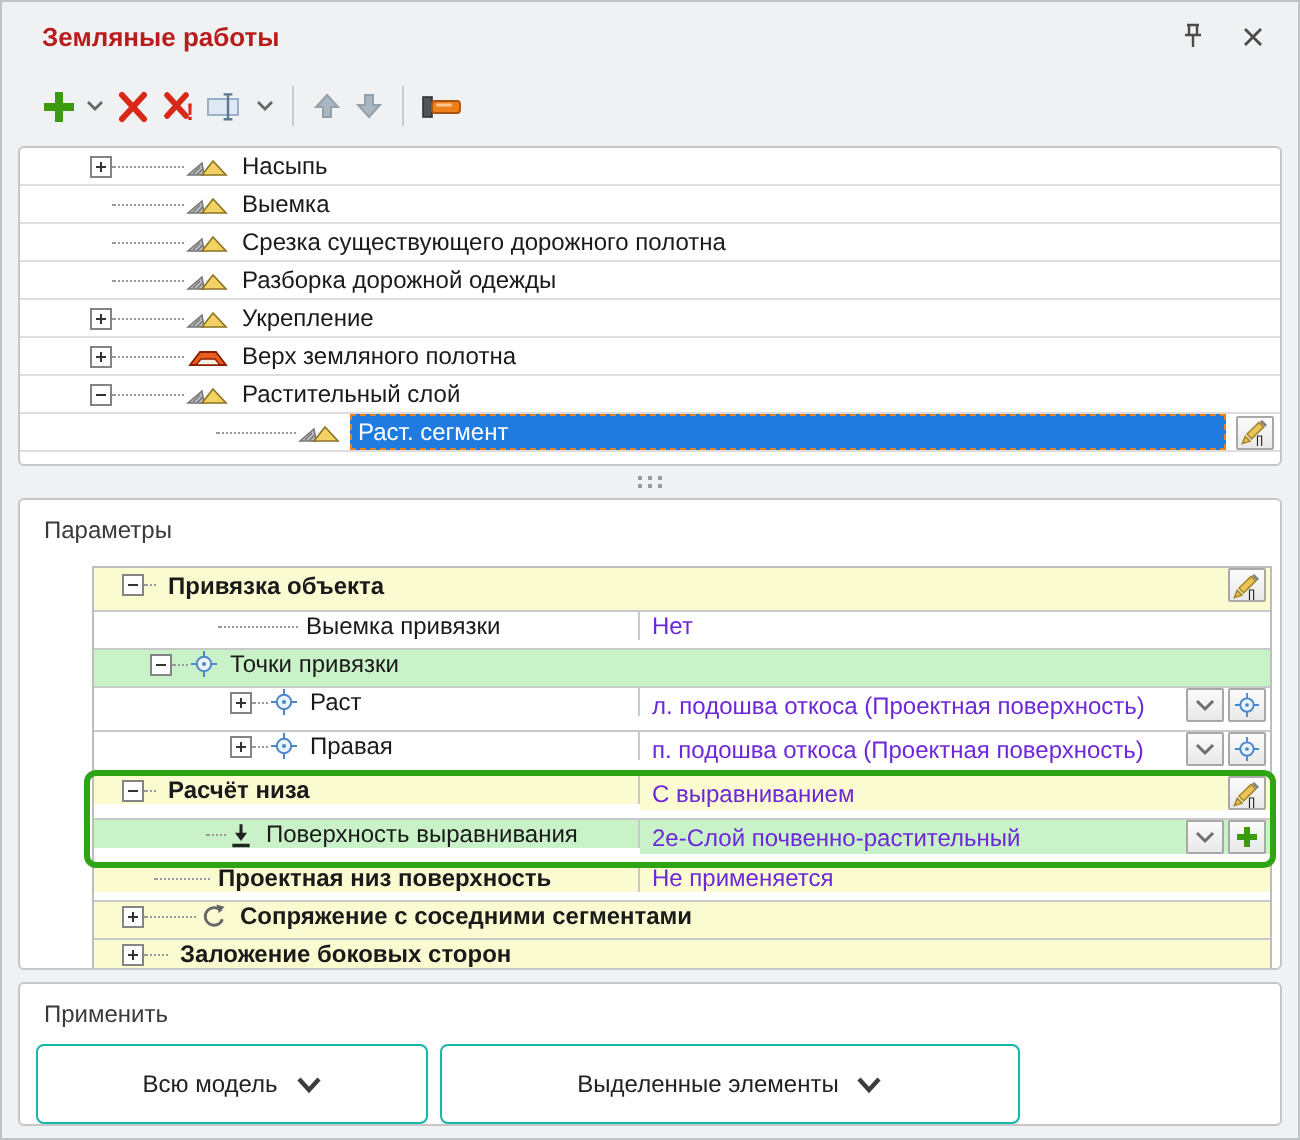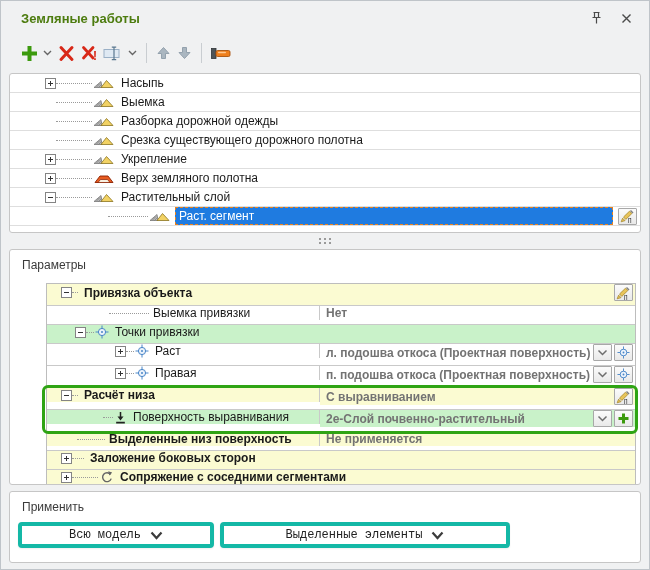--- a/index.html
+++ b/index.html
@@ -1,20 +1,20 @@
 <!DOCTYPE html>
 <html><head>
 <meta charset="utf-8">
 <style>
   html,body{margin:0;padding:0;background:#e8e8e8;}
   .window{width:650px;height:570px;background:#f0f1f2;border:1px solid #bfc4c9;box-sizing:border-box;
           font-family:"Liberation Sans", sans-serif;font-size:12px;color:#1a1a1a;overflow:hidden;position:relative;}
   
   .titlebar{height:30px;display:flex;align-items:center;padding:2px 12px 0 20px;}
-  .title{color:#4d7c0f;font-weight:bold;font-size:13px;flex:1;}
+  .title{color:#b91c1c;font-weight:bold;font-size:13px;flex:1;}
   .tb-ico{width:22px;height:20px;display:flex;align-items:center;justify-content:center;margin-left:8px;cursor:default;}
   
   .toolbar{height:40px;display:flex;align-items:center;padding-left:16px;}
   .tool{height:26px;display:flex;align-items:center;justify-content:center;padding:0 3px;}
   .tool.dd{padding-left:1px;}
   .sep{width:1px;height:20px;background:#c9cdd1;margin:0 6px;}
   .excl{color:#d82818;font-weight:bold;font-size:12px;margin-left:-3px;margin-top:6px;}
   
   .panelbox{margin:0 8px;background:#fff;border:1px solid #c6c6c6;border-radius:3px;overflow:hidden;}
   .tree-panel{margin-top:0;height:158px;}
@@ -39,31 +39,31 @@
   .grip span{width:2px;height:2px;background:#9a9a9a;margin:0 1.5px;box-shadow:0 4px 0 #9a9a9a;display:block;}
   
   .grid{margin:6px 4px 0 36px;border:1px solid #bdbdbd;border-bottom:none;}
   .g-row{display:flex;border-bottom:1px solid #c9c9c9;align-items:flex-start;}
   .h21{height:21px;} .h18{height:18px;}
   .g-label{width:272px;flex:none;display:flex;align-items:center;border-right:1px solid #c9c9c9;overflow:hidden;white-space:nowrap;}
   .g-value{flex:1;display:flex;align-items:center;padding:0 2px 0 6px;overflow:hidden;white-space:nowrap;}
   .g-full{flex:1;display:flex;align-items:center;overflow:hidden;white-space:nowrap;}
   .yellow{background:#fbfbd2;} .green{background:#c9f2c9;} .white{background:#fff;}
   .bold{font-weight:bold;}
-  .val{color:#737373;flex:1;overflow:hidden;font-weight:bold;}
+  .val{color:#6d28d9;flex:1;overflow:hidden;}
   .cbtn{flex:none;width:19px;height:17px;border:1px solid #a8a8a8;background:linear-gradient(#fbfbfb,#e9e9e9);
         display:flex;align-items:center;justify-content:center;margin-left:2px;padding:0;border-radius:1px;}
   .hl-wrap{position:relative;}
   .hl-wrap::after{content:"";position:absolute;left:-5px;right:-3px;top:-3px;bottom:-2px;
                   border:3px solid #2fa414;border-radius:6px;pointer-events:none;}
   
   .apply-buttons{display:flex;padding:3px 0 0 8px;gap:6px;}
-  .apply-btn{height:26px;background:#fff;border:4px solid #14b8a6;border-radius:4px;display:flex;align-items:center;
+  .apply-btn{height:40px;background:#fff;border:1px solid #14b8a6;border-radius:4px;display:flex;align-items:center;
              justify-content:center;gap:9px;box-shadow:0 1px 2px rgba(0,0,0,0.07);font-size:12px;color:#222;
-             font-family:Liberation Mono, monospace;}
+             font-family:Liberation Sans, sans-serif;}
   .apply-btn.b1{width:196px;} .apply-btn.b2{width:290px;}
   button{cursor:default;}
 </style>
 </head>
 <body>
 
 <div class="window">
 
   <div class="titlebar">
     <span class="title">Земляные работы</span>
@@ -167,35 +167,35 @@
       <span class="sp" style="width:25px"></span>
         <span class="exp none"></span>
         <span class="dots" style="width:36px"></span>
       <span class="t-ico">
           <svg width="22" height="11" viewBox="0 0 22 11">
             <polygon points="1,9.5 9,9.5 8,3.5" fill="#bcbcbc" stroke="#777" stroke-width="0.8"></polygon>
             <path d="M3.5 9 L7 5.5 M5.5 9.5 L8.3 6.5" stroke="#777" stroke-width="0.7"></path>
             <polygon points="8,9.5 20,9.5 13.5,2.5" fill="#f2d264" stroke="#8a7420" stroke-width="0.8"></polygon>
           </svg>
         </span>
+      <span class="t-lbl">Срезка существующего дорожного полотна</span>
+    </div>
+
+    <div class="t-row">
+      <span class="sp" style="width:25px"></span>
+        <span class="exp none"></span>
+        <span class="dots" style="width:36px"></span>
+      <span class="t-ico">
+          <svg width="22" height="11" viewBox="0 0 22 11">
+            <polygon points="1,9.5 9,9.5 8,3.5" fill="#bcbcbc" stroke="#777" stroke-width="0.8"></polygon>
+            <path d="M3.5 9 L7 5.5 M5.5 9.5 L8.3 6.5" stroke="#777" stroke-width="0.7"></path>
+            <polygon points="8,9.5 20,9.5 13.5,2.5" fill="#f2d264" stroke="#8a7420" stroke-width="0.8"></polygon>
+          </svg>
+        </span>
       <span class="t-lbl">Разборка дорожной одежды</span>
-    </div>
-
-    <div class="t-row">
-      <span class="sp" style="width:25px"></span>
-        <span class="exp none"></span>
-        <span class="dots" style="width:36px"></span>
-      <span class="t-ico">
-          <svg width="22" height="11" viewBox="0 0 22 11">
-            <polygon points="1,9.5 9,9.5 8,3.5" fill="#bcbcbc" stroke="#777" stroke-width="0.8"></polygon>
-            <path d="M3.5 9 L7 5.5 M5.5 9.5 L8.3 6.5" stroke="#777" stroke-width="0.7"></path>
-            <polygon points="8,9.5 20,9.5 13.5,2.5" fill="#f2d264" stroke="#8a7420" stroke-width="0.8"></polygon>
-          </svg>
-        </span>
-      <span class="t-lbl">Срезка существующего дорожного полотна</span>
     </div>
 
     <div class="t-row">
       <span class="sp" style="width:25px"></span>
         <span class="exp plus"></span>
         <span class="dots" style="width:36px"></span>
       <span class="t-ico">
           <svg width="22" height="11" viewBox="0 0 22 11">
             <polygon points="1,9.5 9,9.5 8,3.5" fill="#bcbcbc" stroke="#777" stroke-width="0.8"></polygon>
             <path d="M3.5 9 L7 5.5 M5.5 9.5 L8.3 6.5" stroke="#777" stroke-width="0.7"></path>
@@ -428,51 +428,51 @@
           </div>
         </div>
 
       </div>
 
       <div class="g-row h18">
         <div class="g-label yellow">
           <span class="sp" style="width:30px"></span>
             <span class="dots" style="width:28px"></span>
             <span class="sp" style="width:4px"></span>
-          <span class="bold">Выделенные низ поверхность</span>
+          <span class="bold">Проектная низ поверхность</span>
         </div>
         <div class="g-value yellow">
             <span class="val">Не применяется</span>
           </div>
-      </div>
-
-      <div class="g-row h18 yellow">
-        <div class="g-full">
-          <span class="sp" style="width:14px"></span>
-            <span class="exp plus"></span>
-            <span class="dots" style="width:12px"></span>
-          <span class="t-lbl bold">Заложение боковых сторон</span>
-        </div>
       </div>
 
       <div class="g-row h18 yellow">
         <div class="g-full">
           <span class="sp" style="width:14px"></span>
             <span class="exp plus"></span>
             <span class="dots" style="width:26px"></span>
           <span class="t-ico">
               <svg width="15" height="14" viewBox="0 0 15 14">
                 <path d="M11.5 4.5 A4.4 4.4 0 1 0 12.2 8.6" fill="none" stroke="#666" stroke-width="1.4"></path>
                 <polygon points="9.2,1.2 13.2,2.4 10.4,5.6" fill="#666"></polygon>
               </svg>
             </span>
           <span class="t-lbl bold">Сопряжение с соседними сегментами</span>
         </div>
       </div>
 
+      <div class="g-row h18 yellow">
+        <div class="g-full">
+          <span class="sp" style="width:14px"></span>
+            <span class="exp plus"></span>
+            <span class="dots" style="width:12px"></span>
+          <span class="t-lbl bold">Заложение боковых сторон</span>
+        </div>
+      </div>
+
     </div>
   </div>
 
   <div class="panelbox apply-panel">
     <div class="panel-header">Применить</div>
     <div class="apply-buttons">
       <button class="apply-btn b1">
         <span>Всю модель</span>
         <svg width="13" height="9" viewBox="0 0 13 9">
             <polyline points="1.5,1.5 6.5,7 11.5,1.5" fill="none" stroke="#3c3c3c" stroke-width="2.2"></polyline>

